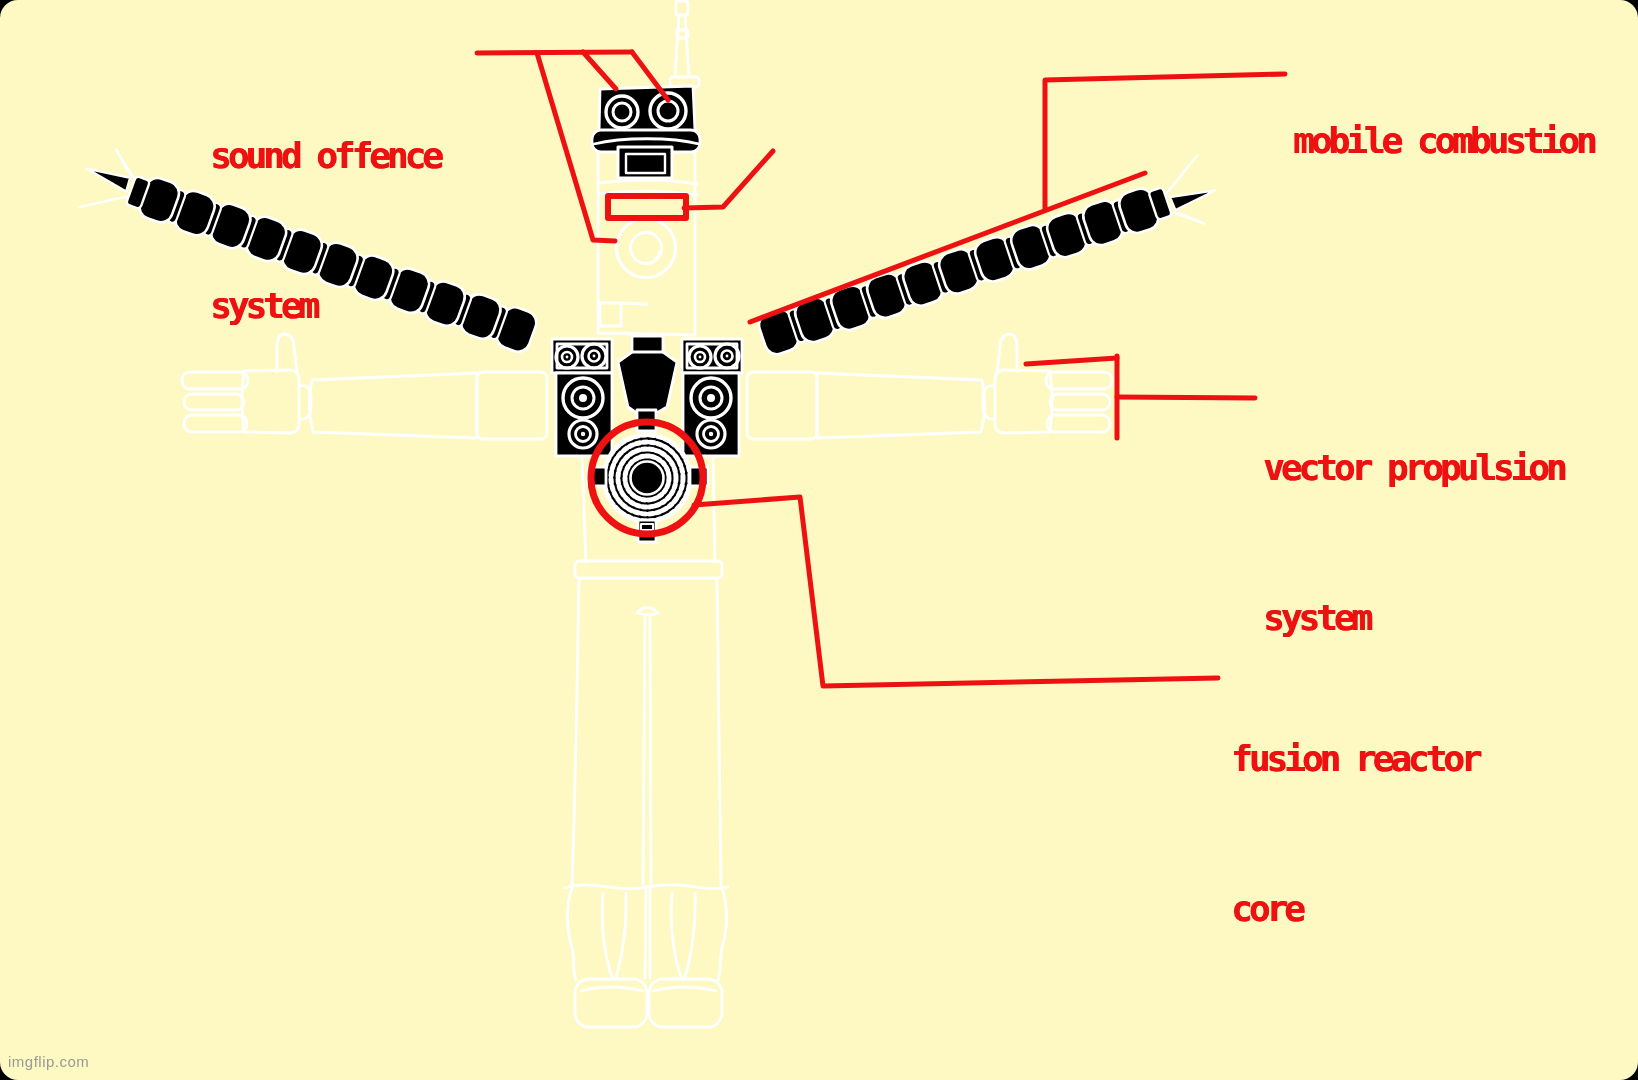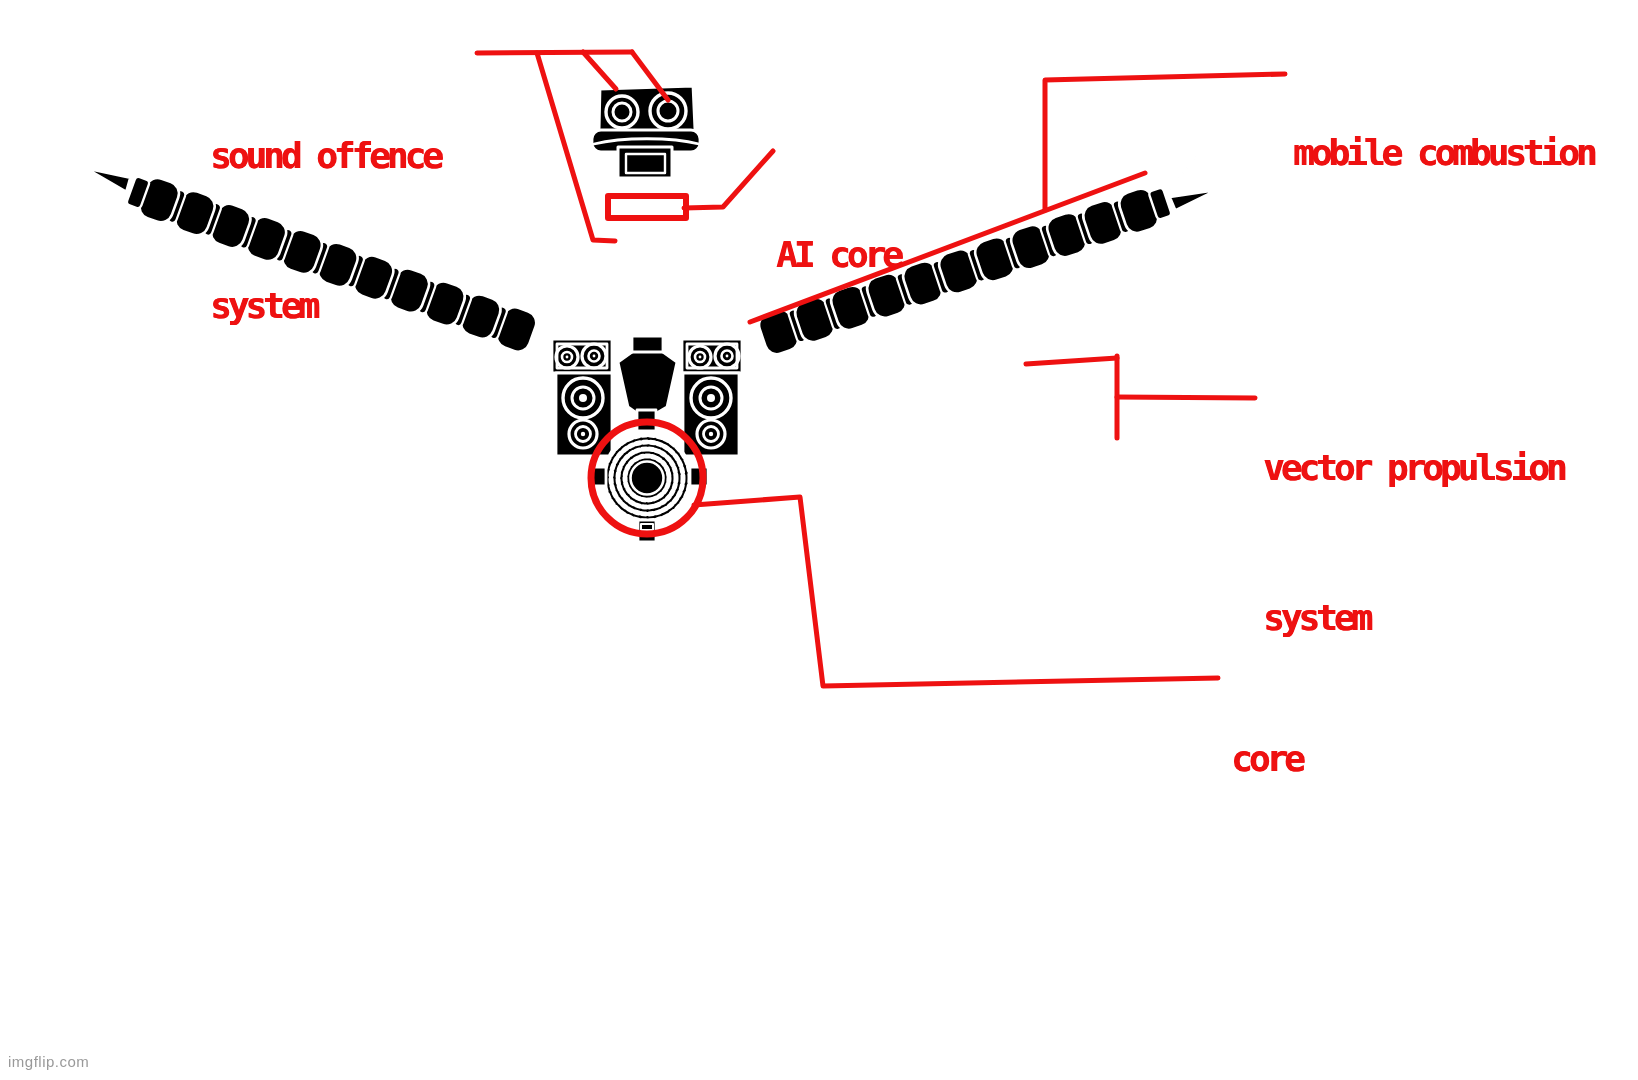--- a/index.html
+++ b/index.html
@@ -1,17 +1,17 @@
 <!DOCTYPE html>
 <html><head>
 <meta charset="utf-8">
 <style>
   html,body{margin:0;padding:0;background:#000;}
-  #stage{position:relative;width:1638px;height:1080px;background:#ffffff;overflow:hidden;
-         font-family:"DejaVu Sans Mono", monospace;}
+  #stage{position:relative;width:1638px;height:1080px;background:#fef9c3;overflow:hidden;
+         font-family:"DejaVu Sans Mono", monospace;border-radius:18px;}
   #stage svg{position:absolute;left:0;top:0;}
   .callout{position:absolute;color:#ee1111;font-weight:bold;font-size:36px;line-height:50px;
            letter-spacing:-4px;white-space:pre;text-shadow:0.6px 0 0 #ee1111;}
   .callout span{display:block;}
   .watermark{position:absolute;left:8px;top:1053px;color:#8f8f8f;opacity:.9;
              font-family:"Liberation Sans", sans-serif;font-size:15px;letter-spacing:.5px;}
 </style>
 </head>
 <body>
 
@@ -215,32 +215,30 @@
     <circle cx="647" cy="478" r="56" stroke-width="7"></circle>
     <path d="M694,505 L800,497 L823,686 L1218,678"></path>
   </g>
 </svg>
 
 <div class="callout" style="left:210px;top:31px">
   <span>sound offence</span>
   <span>system</span>
 </div>
 
-<div class="callout" style="left:1293px;top:28px">
+<div class="callout" style="left:1293px;top:16px">
   <span>mobile combustion</span>
 </div>
 
-<div class="callout" style="left:776px;top:130px">
-  <span>AI core</span>
-</div>
 
 <div class="callout" style="left:1263px;top:343px">
   <span>vector propulsion</span>
   <span>system</span>
 </div>
 
 <div class="callout" style="left:1231px;top:634px">
+  <span>fusion reactor</span>
   <span>core</span>
 </div>
 
 <div class="watermark">imgflip.com</div>
 
 </div>
 
 </body></html>

